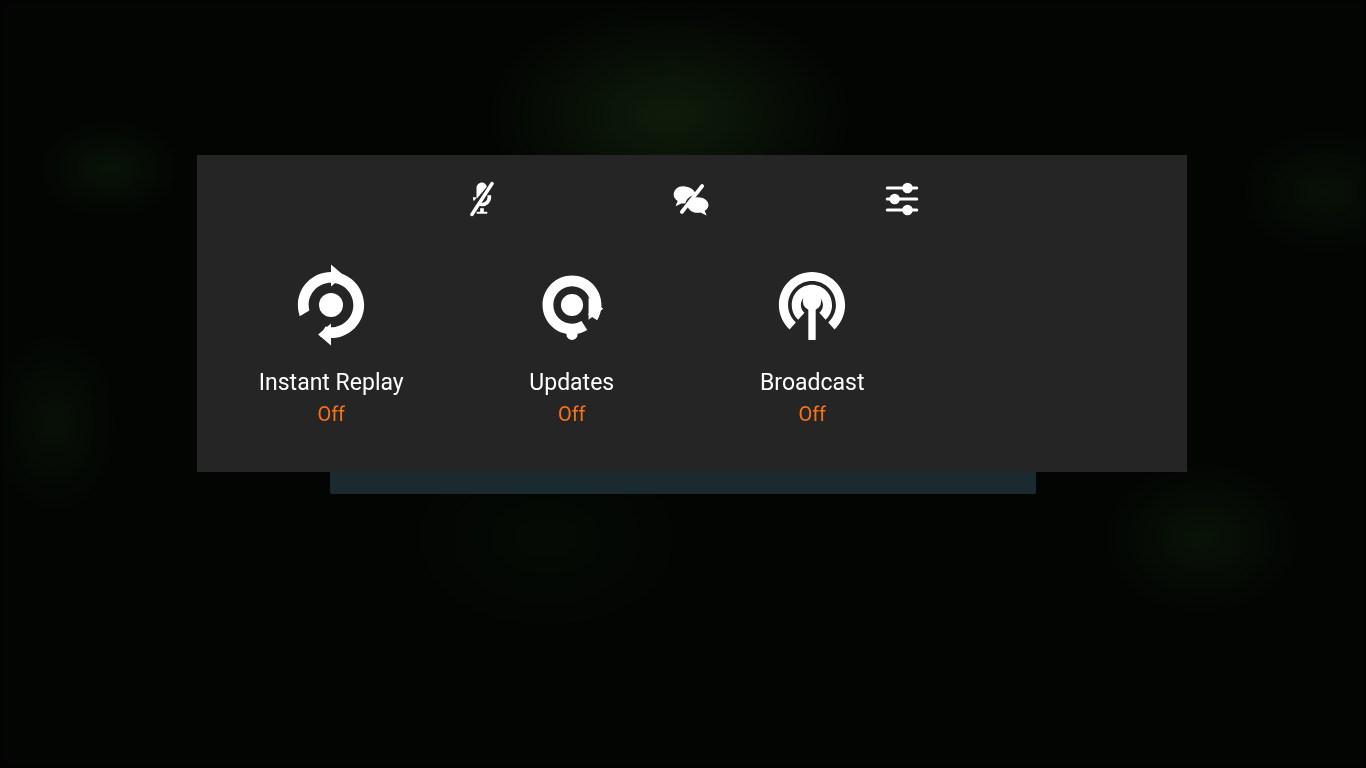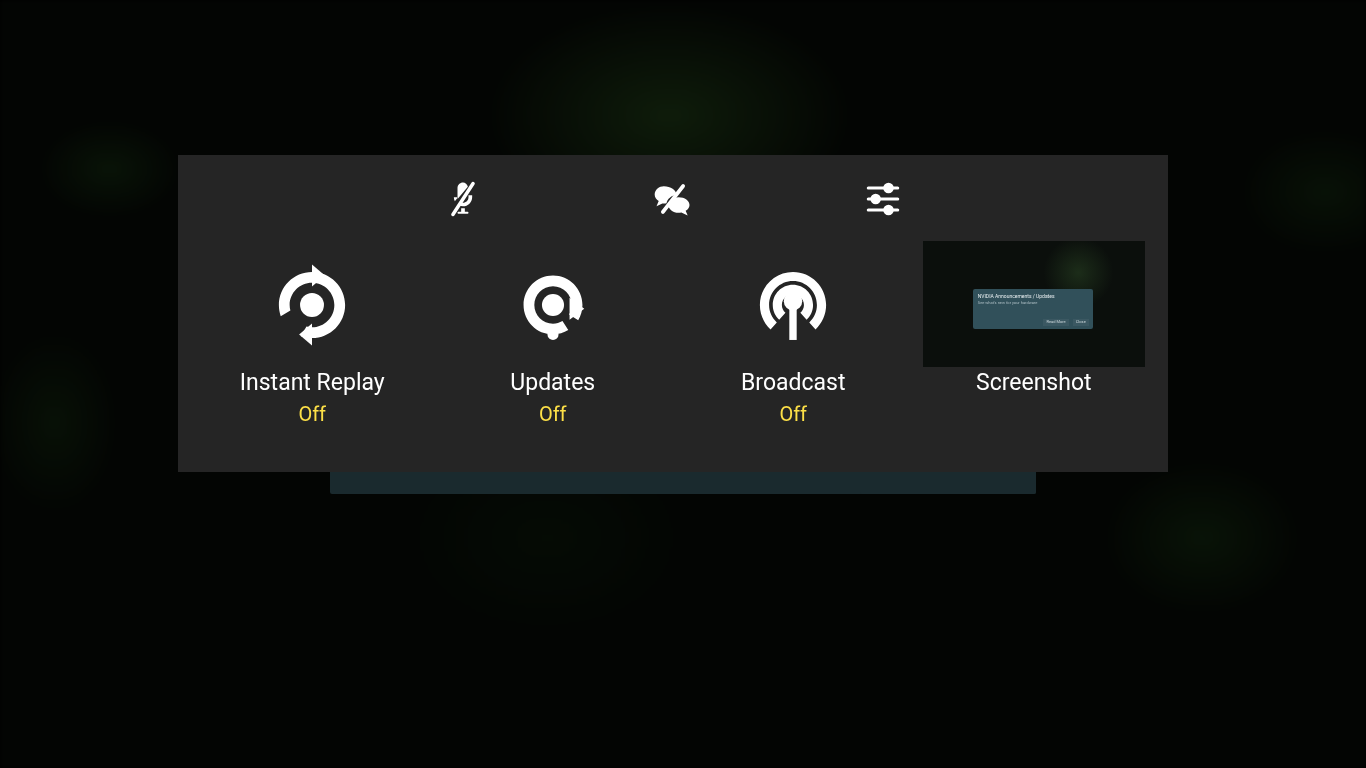--- a/index.html
+++ b/index.html
@@ -30,21 +30,21 @@
     height: 34px;
     background: #1a2a2e;
     border-radius: 2px;
   }
   .under-panel.right {
     left: 860px;
     width: 176px;
   }
   .overlay-panel {
     position: absolute;
-    left: 178px;
+    left: 197px;
     top: 155px;
     width: 990px;
     height: 317px;
     background: #252525;
     color: #fff;
     display: flex;
     flex-direction: column;
   }
   .top-row {
     height: 80px;
@@ -85,21 +85,21 @@
   }
   .feature svg { width: 92px; height: 92px; }
   .feature .title {
     font-size: 23px;
     font-weight: 400;
     color: #ffffff;
     margin-top: 4px;
   }
   .feature .status {
     font-size: 20px;
-    color: #fde047;
+    color: #f97316;
     margin-top: 6px;
   }
   .thumb {
     width: 222px;
     height: 126px;
     background:
       radial-gradient(circle 50px at 70% 25%, rgba(60,100,50,0.35), transparent 70%),
       #0b0f0c;
     position: relative;
     margin-top: -2px;
@@ -202,30 +202,15 @@
           <circle cx="50" cy="46" r="10"></circle>
           <rect x="46" y="48" width="8" height="40"></rect>
           <path d="M50 14c-19.9 0-36 16.1-36 36 0 10.5 4.5 19.9 11.6 26.5l6.8-7.6C27.2 64 24 57.4 24 50c0-14.4 11.6-26 26-26s26 11.6 26 26c0 7.4-3.1 14-8.3 18.9l6.8 7.6C81.5 69.9 86 60.5 86 50c0-19.9-16.1-36-36-36z"></path>
           <path d="M50 28c-12.2 0-22 9.8-22 22 0 6.4 2.7 12.1 7 16.1l6.8-7.6c-2.4-2.2-3.9-5.2-3.9-8.5 0-6.6 5.4-12 12-12s12 5.4 12 12c0 3.3-1.5 6.4-3.9 8.5l6.8 7.6c4.3-4 7-9.8 7-16.1 0-12.2-9.8-22-22-22z"></path>
         </svg>
       </div>
       <div class="title">Broadcast</div>
       <div class="status">Off</div>
     </div>
 
-    <div class="feature">
-      <div class="icon-wrap">
-        <div class="thumb">
-          <div class="dialog">
-            <div class="line1">NVIDIA Announcements / Updates</div>
-            <div class="line2">See what's new for your hardware</div>
-            <div class="btns">
-              <span>Read More</span>
-              <span>Close</span>
-            </div>
-          </div>
-        </div>
-      </div>
-      <div class="title">Screenshot</div>
-    </div>
 
   </div>
 </div>
 
 </body></html>

